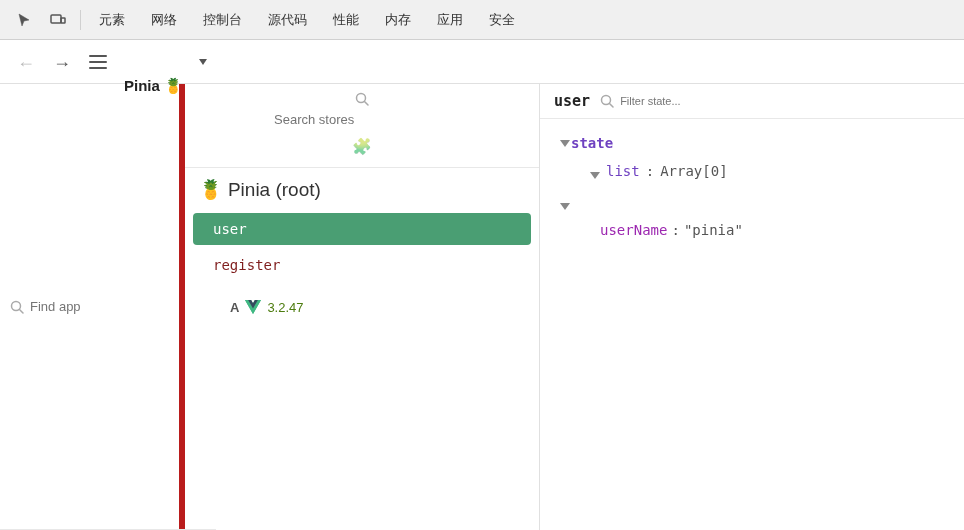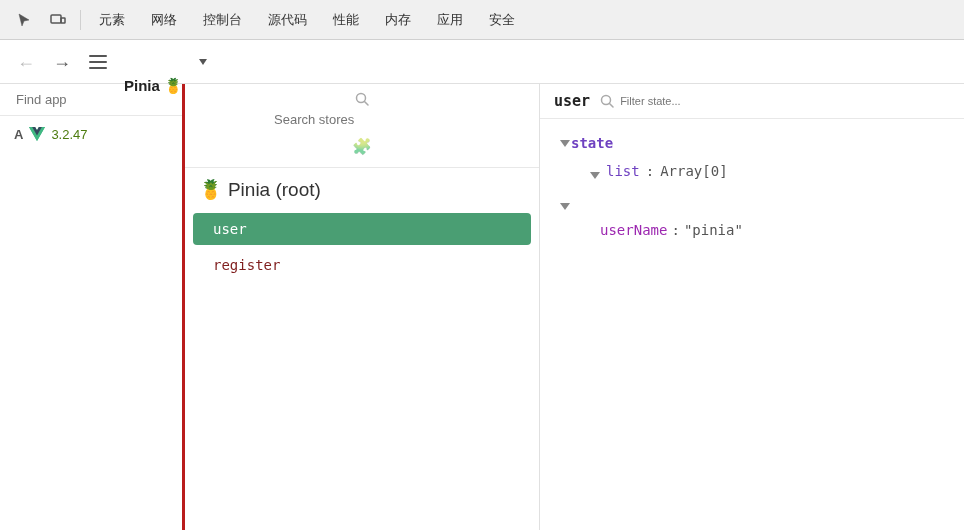--- a/index.html
+++ b/index.html
@@ -90,23 +90,23 @@
 
     
     .main {
       display: flex;
       height: calc(530px - 40px - 44px);
     }
 
     
     .panel-left {
       width: 185px;
-      border-right: 3px solid #b91c1c;
-      display: flex;
-      flex-direction: column;
+      border-right: 6px solid #b91c1c;
+      display: flex;
+      flex-direction: row;
     }
     .panel-left-search {
       display: flex;
       align-items: center;
       padding: 8px 10px;
       border-bottom: 1px solid #e8e8e8;
       gap: 6px;
       color: #aaa;
       font-size: 13px;
     }

